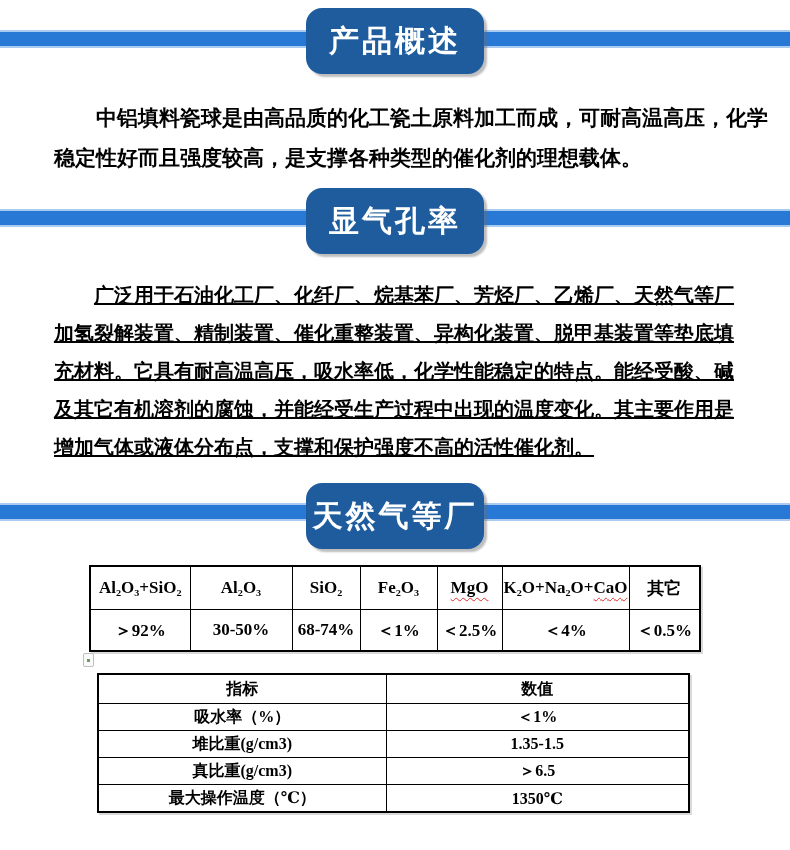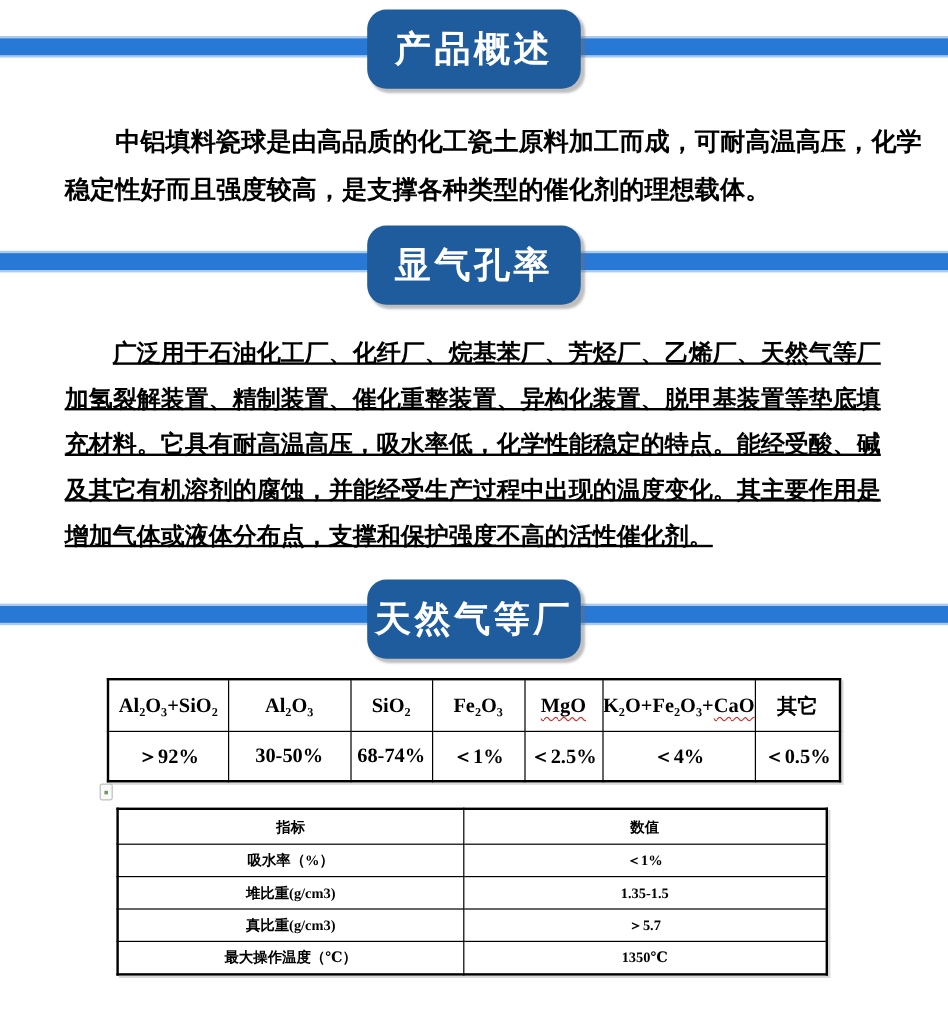--- a/index.html
+++ b/index.html
@@ -41,21 +41,21 @@
   #para-features{top:276px;font-size:20px;line-height:38px;text-decoration:underline;}
   .para .line{white-space:nowrap;}
   .para .line.first{text-indent:2em;}
   table{border-collapse:collapse;position:absolute;table-layout:fixed;
     box-shadow:2px 2px 0 rgba(170,170,170,0.45);padding-left:48px;}
   td{border:1px solid #000;text-align:center;vertical-align:middle;
     font-weight:bold;padding:0;overflow:hidden;}
   #composition-table{top:565px;left:89px;border:2px solid #000;font-size:17px;}
   #composition-table tr.hdr td{height:42px;}
   #composition-table tr.val td{height:40px;}
-  #spec-table{top:673px;left:97px;border:2px solid #000;font-size:12px;}
+  #spec-table{top:673px;left:97px;border:2px solid #000;font-size:16px;}
   #spec-table tr.hdr td{height:28px;}
   #spec-table tr td{height:26px;}
   .wavy{
     text-decoration-line:underline;
     text-decoration-style:wavy;
     text-decoration-color:var(--squiggle);
     text-decoration-thickness:1px;
     text-underline-offset:4px;
   }
   #table-handle{
@@ -106,21 +106,21 @@
       <col style="width:127px">
     <col style="width:71px">
   </colgroup>
   <tbody>
       <tr class="hdr">
         <td><span>Al₂O₃+SiO₂</span></td>
         <td><span>Al₂O₃</span></td>
         <td><span>SiO₂</span></td>
         <td><span>Fe₂O₃</span></td>
         <td><span class="wavy">MgO</span></td>
-        <td><span>K₂O+Fe₂O₃+</span><span class="wavy">CaO</span></td>
+        <td><span>K₂O+Na₂O+</span><span class="wavy">CaO</span></td>
         <td><span>其它</span></td>
       </tr>
       <tr class="val">
         <td>＞92%</td>
         <td>30-50%</td>
         <td>68-74%</td>
         <td>＜1%</td>
         <td>＜2.5%</td>
         <td>＜4%</td>
         <td>＜0.5%</td>
@@ -145,20 +145,20 @@
       <tr>
         <td>吸水率（%）</td>
         <td>＜1%</td>
       </tr>
       <tr>
         <td>堆比重(g/cm3)</td>
         <td>1.35-1.5</td>
       </tr>
       <tr>
         <td>真比重(g/cm3)</td>
-        <td>＞5.7</td>
+        <td>＞6.5</td>
       </tr>
       <tr>
         <td>最大操作温度（℃）</td>
         <td>1350℃</td>
       </tr>
     </tbody>
 </table>
 
 </body></html>

